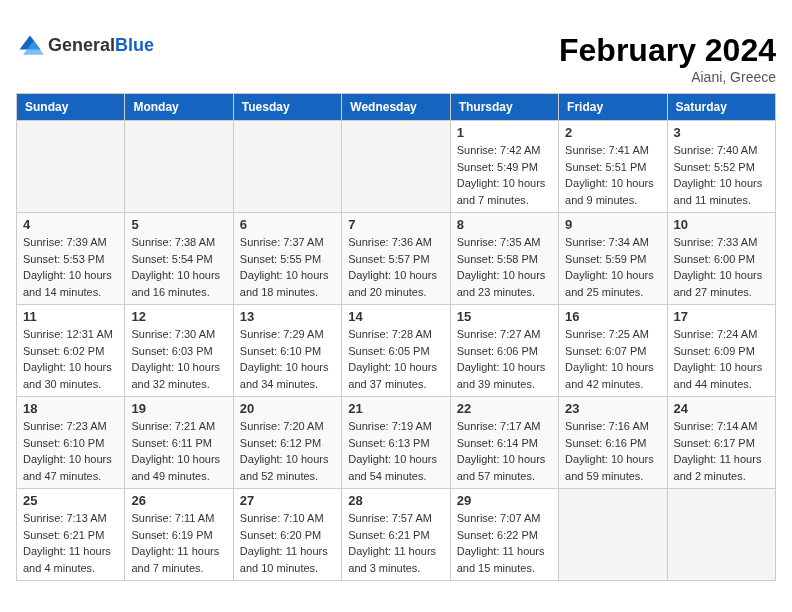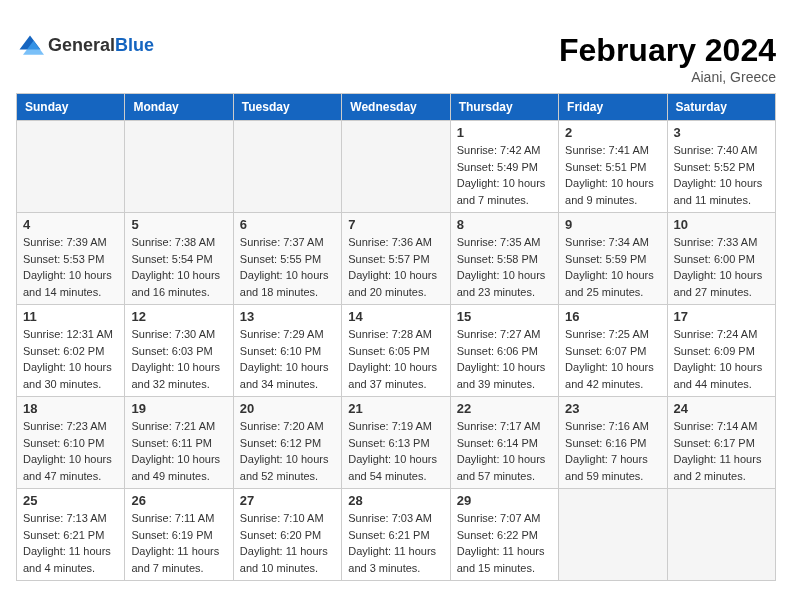--- a/index.html
+++ b/index.html
@@ -302,21 +302,21 @@
             <div>Sunrise: 7:17 AM</div>
             <div>Sunset: 6:14 PM</div>
             <div>Daylight: 10 hours and 57 minutes.</div>
           </div>
         </td>
         <td>
           <div class="day-number">23</div>
           <div class="day-info">
             <div>Sunrise: 7:16 AM</div>
             <div>Sunset: 6:16 PM</div>
-            <div>Daylight: 7 hours and 59 minutes.</div>
+            <div>Daylight: 10 hours and 59 minutes.</div>
           </div>
         </td>
         <td>
           <div class="day-number">24</div>
           <div class="day-info">
             <div>Sunrise: 7:14 AM</div>
             <div>Sunset: 6:17 PM</div>
             <div>Daylight: 11 hours and 2 minutes.</div>
           </div>
         </td>
@@ -342,21 +342,21 @@
           <div class="day-number">27</div>
           <div class="day-info">
             <div>Sunrise: 7:10 AM</div>
             <div>Sunset: 6:20 PM</div>
             <div>Daylight: 11 hours and 10 minutes.</div>
           </div>
         </td>
         <td>
           <div class="day-number">28</div>
           <div class="day-info">
-            <div>Sunrise: 7:03 AM</div>
+            <div>Sunrise: 7:57 AM</div>
             <div>Sunset: 6:21 PM</div>
             <div>Daylight: 11 hours and 3 minutes.</div>
           </div>
         </td>
         <td>
           <div class="day-number">29</div>
           <div class="day-info">
             <div>Sunrise: 7:07 AM</div>
             <div>Sunset: 6:22 PM</div>
             <div>Daylight: 11 hours and 15 minutes.</div>

